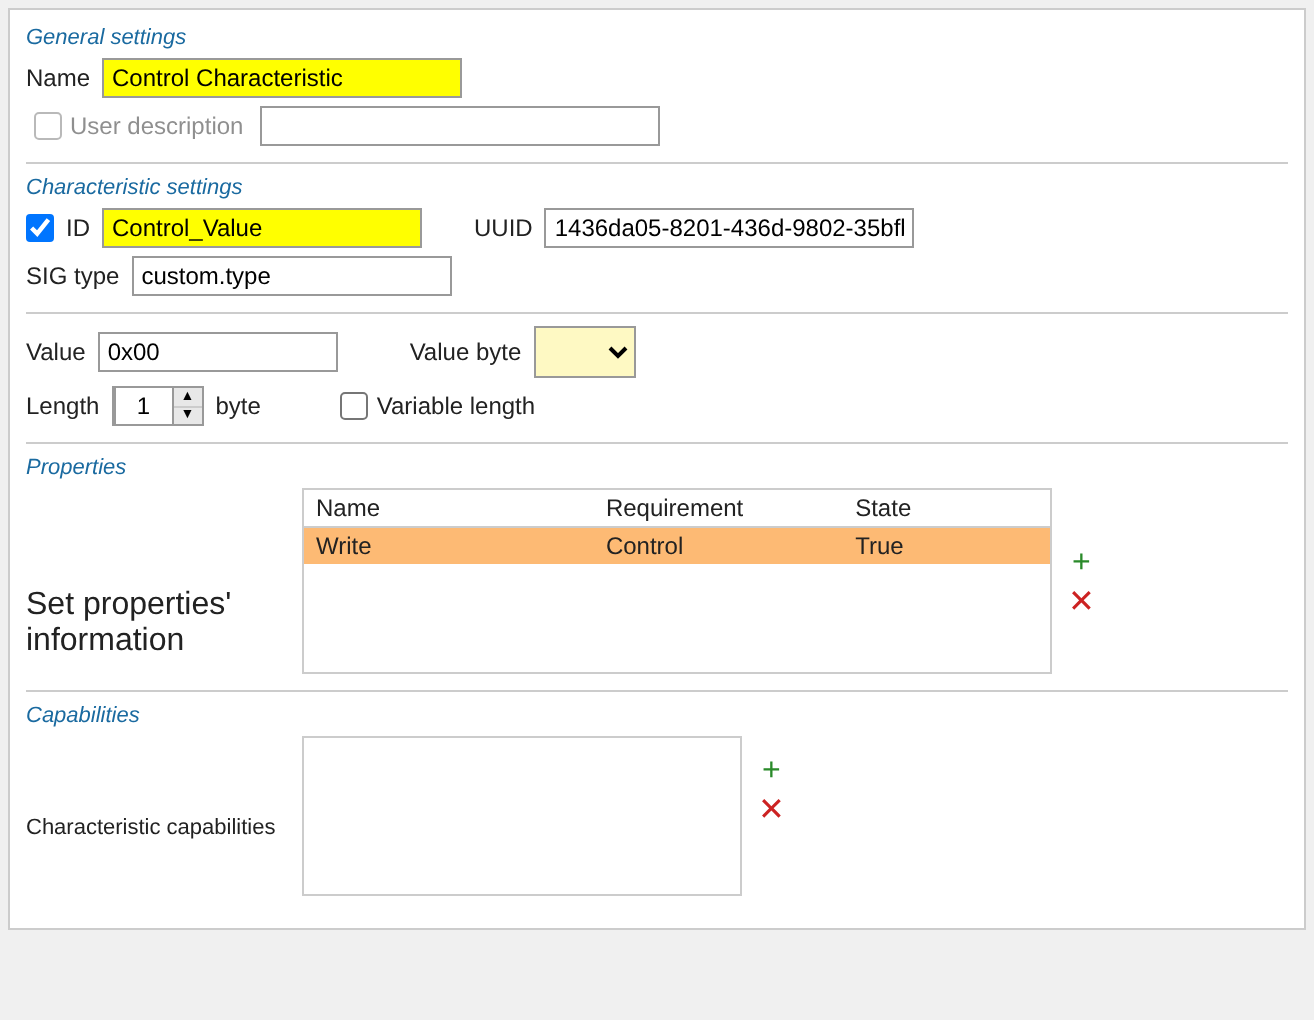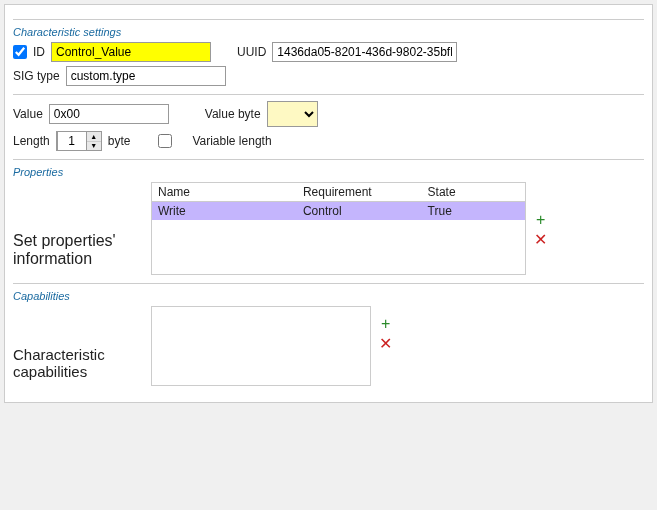--- a/index.html
+++ b/index.html
@@ -131,21 +131,21 @@
       font-weight: normal;
       font-size: 12px;
       background: #fff;
       border-bottom: 1px solid #ccc;
     }
     .prop-table td {
       padding: 2px 6px;
       font-size: 12px;
     }
     .prop-table tr.highlight td {
-      background: #c4b5fd;
+      background: #fdba74;
     }
     .prop-table tr.empty td {
       height: 18px;
     }
     .prop-area {
       display: flex;
       align-items: flex-start;
       gap: 8px;
     }
     .prop-label-col {
@@ -170,21 +170,21 @@
     .icon-btn.green { color: #2a8a2a; }
     .icon-btn.red { color: #cc2222; }
     
     .cap-area {
       display: flex;
       align-items: flex-start;
       gap: 8px;
     }
     .cap-label-col {
       width: 130px;
-      font-size: 15px;
+      font-size: 11px;
       padding-top: 40px;
     }
     .cap-box {
       border: 1px solid #ccc;
       width: 220px;
       height: 80px;
       background: #fff;
     }
     .cap-buttons {
       display: flex;
@@ -203,20 +203,32 @@
     }
     .uuid-label {
       margin-left: 20px;
     }
   </style>
 </head>
 <body>
 
 <div class="main-container">
 
+  <div class="section">
+    <div class="section-title">General settings</div>
+    <div class="row">
+      <label>Name</label>
+      <input type="text" class="yellow-bg field-name" value="Control Characteristic" style="">
+    </div>
+    <div class="user-desc-row">
+      <input type="checkbox" class="checkbox-muted" style="">
+      <label class="checkbox-muted">User description</label>
+      <input type="text" class="field-user-desc" style="margin-left: 4px;">
+    </div>
+  </div>
 
   <hr class="section-divider">
 
   <div class="section">
     <div class="section-title">Characteristic settings</div>
     <div class="row">
       <input type="checkbox" checked="" style="">
       <label>ID</label>
       <input type="text" class="yellow-bg field-id" value="Control_Value" style="">
       <label class="uuid-label">UUID</label>
@@ -244,21 +256,21 @@
     <div class="row">
       <label>Length</label>
       <div class="stepper-container">
         <input type="text" class="stepper-input" value="1" style="">
         <div class="stepper-buttons">
           <button class="stepper-btn">▲</button>
           <button class="stepper-btn">▼</button>
         </div>
       </div>
       <label>byte</label>
-      <div style="margin-left:22px; display:flex; align-items:center; gap:20px;">
+      <div style="margin-left:34px; display:flex; align-items:center; gap:4px;">
         <input type="checkbox" style="">
         <label>Variable length</label>
       </div>
     </div>
   </div>
 
   <hr class="section-divider">
 
   <div class="section">
     <div class="section-title">Properties</div>

